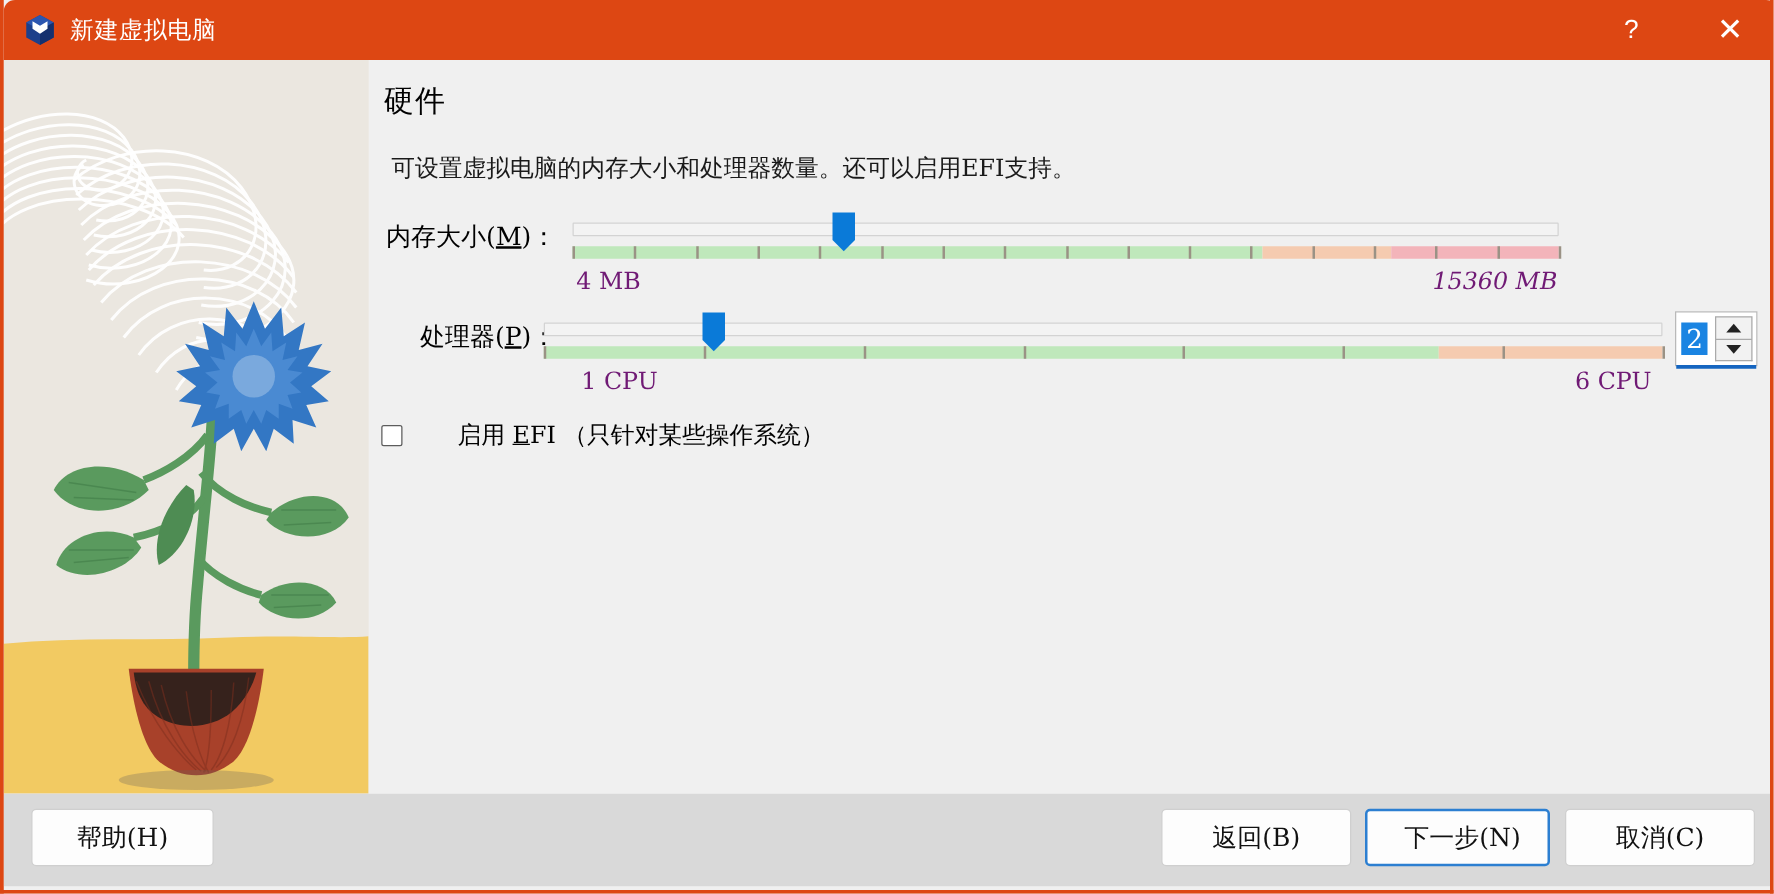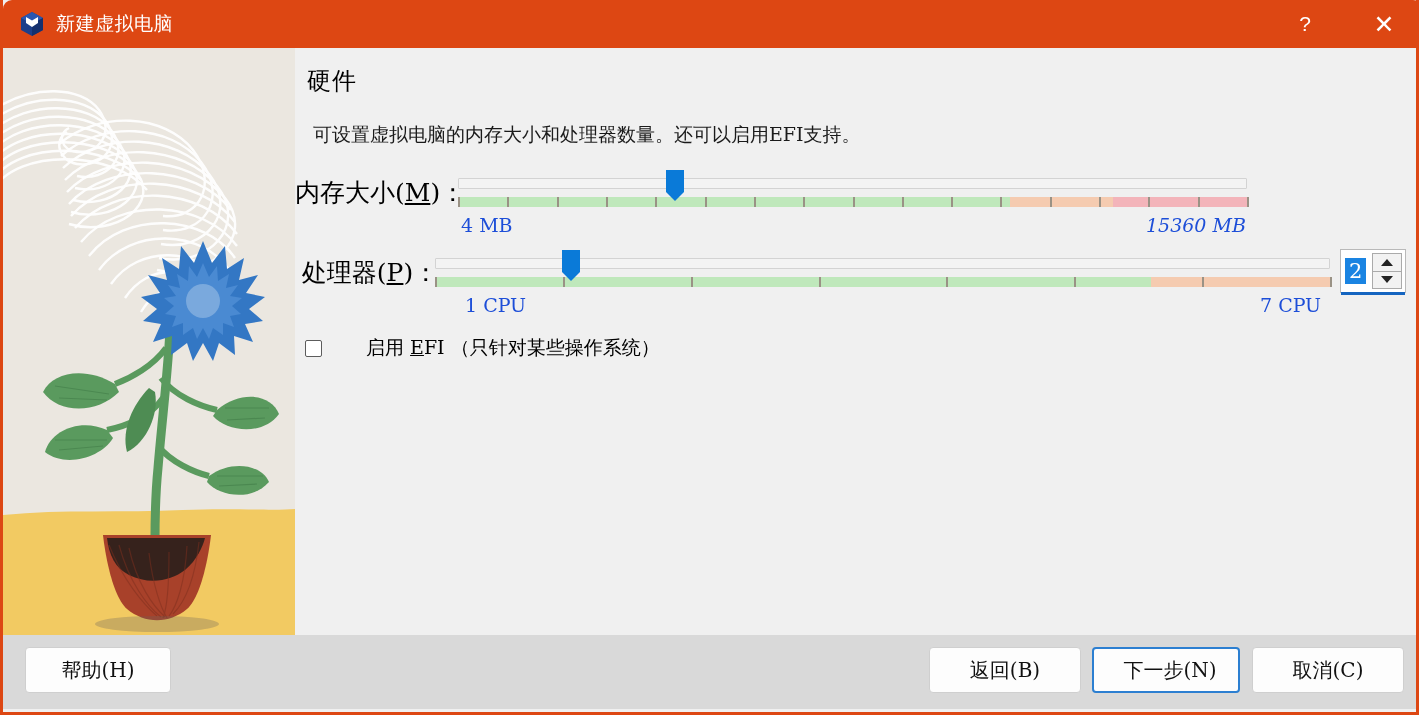--- a/index.html
+++ b/index.html
@@ -78,23 +78,23 @@
     font-family: "DejaVu Serif", "Liberation Serif", serif;
     font-size: 19px; color: #1a1a1a;
     white-space: nowrap;
   }
 
   
   .row { position: absolute; left: 0; }
   .row-label {
     position: absolute;
     font-family: "DejaVu Serif", "Liberation Serif", serif;
-    font-size: 25px; color: #000;
-    white-space: nowrap;
-    text-align: center;
+    font-size: 20px; color: #000;
+    white-space: nowrap;
+    text-align: right;
   }
   .mn { text-decoration: underline; }
 
   
   .slider { position: absolute; }
   .slider-groove {
     position: absolute; left: 0; top: 12px;
     height: 11px; width: 100%;
     background: #f3f3f3;
     border: 1px solid #d3d3d3;
@@ -123,21 +123,21 @@
   }
   .seg { height: 10px; }
   .tickmark {
     position: absolute; top: 31px;
     width: 2px; height: 10px;
     background: #9a9285;
   }
   .minmax {
     position: absolute;
     font-family: "DejaVu Serif", "Liberation Serif", serif;
-    font-size: 19px; color: #1d4ed8;
+    font-size: 19px; color: #701a75;
     white-space: nowrap;
   }
 
   
   .spinbox {
     position: absolute;
     background: #ffffff;
     border: 1px solid #c8c8c8;
     display: flex; align-items: stretch;
   }
@@ -391,21 +391,21 @@
           <div class="tickmark" style="left: 14.2857%;"></div>
           <div class="tickmark" style="left: 28.5714%;"></div>
           <div class="tickmark" style="left: 42.8571%;"></div>
           <div class="tickmark" style="left: 57.1429%;"></div>
           <div class="tickmark" style="left: 71.4286%;"></div>
           <div class="tickmark" style="left: 85.7143%;"></div>
           <div class="tickmark" style="left: 100%;"></div>
         </div>
 
       <div class="minmax" style="left:142px; top:48px;margin-left:28px;">1 CPU</div>
-      <div class="minmax" style="left:965px; top:48px;">7 CPU</div>
+      <div class="minmax" style="left:965px; top:48px;">6 CPU</div>
 
       <div class="spinbox focused" style="left:1045px; top:3px; width:66px; height:44px;">
         <div class="spin-value">
           <span class="sel">2</span>
         </div>
         <div class="spin-buttons">
           <div class="spin-btn">
             <span class="arrow-up"></span>
           </div>
           <div class="spin-btn">

